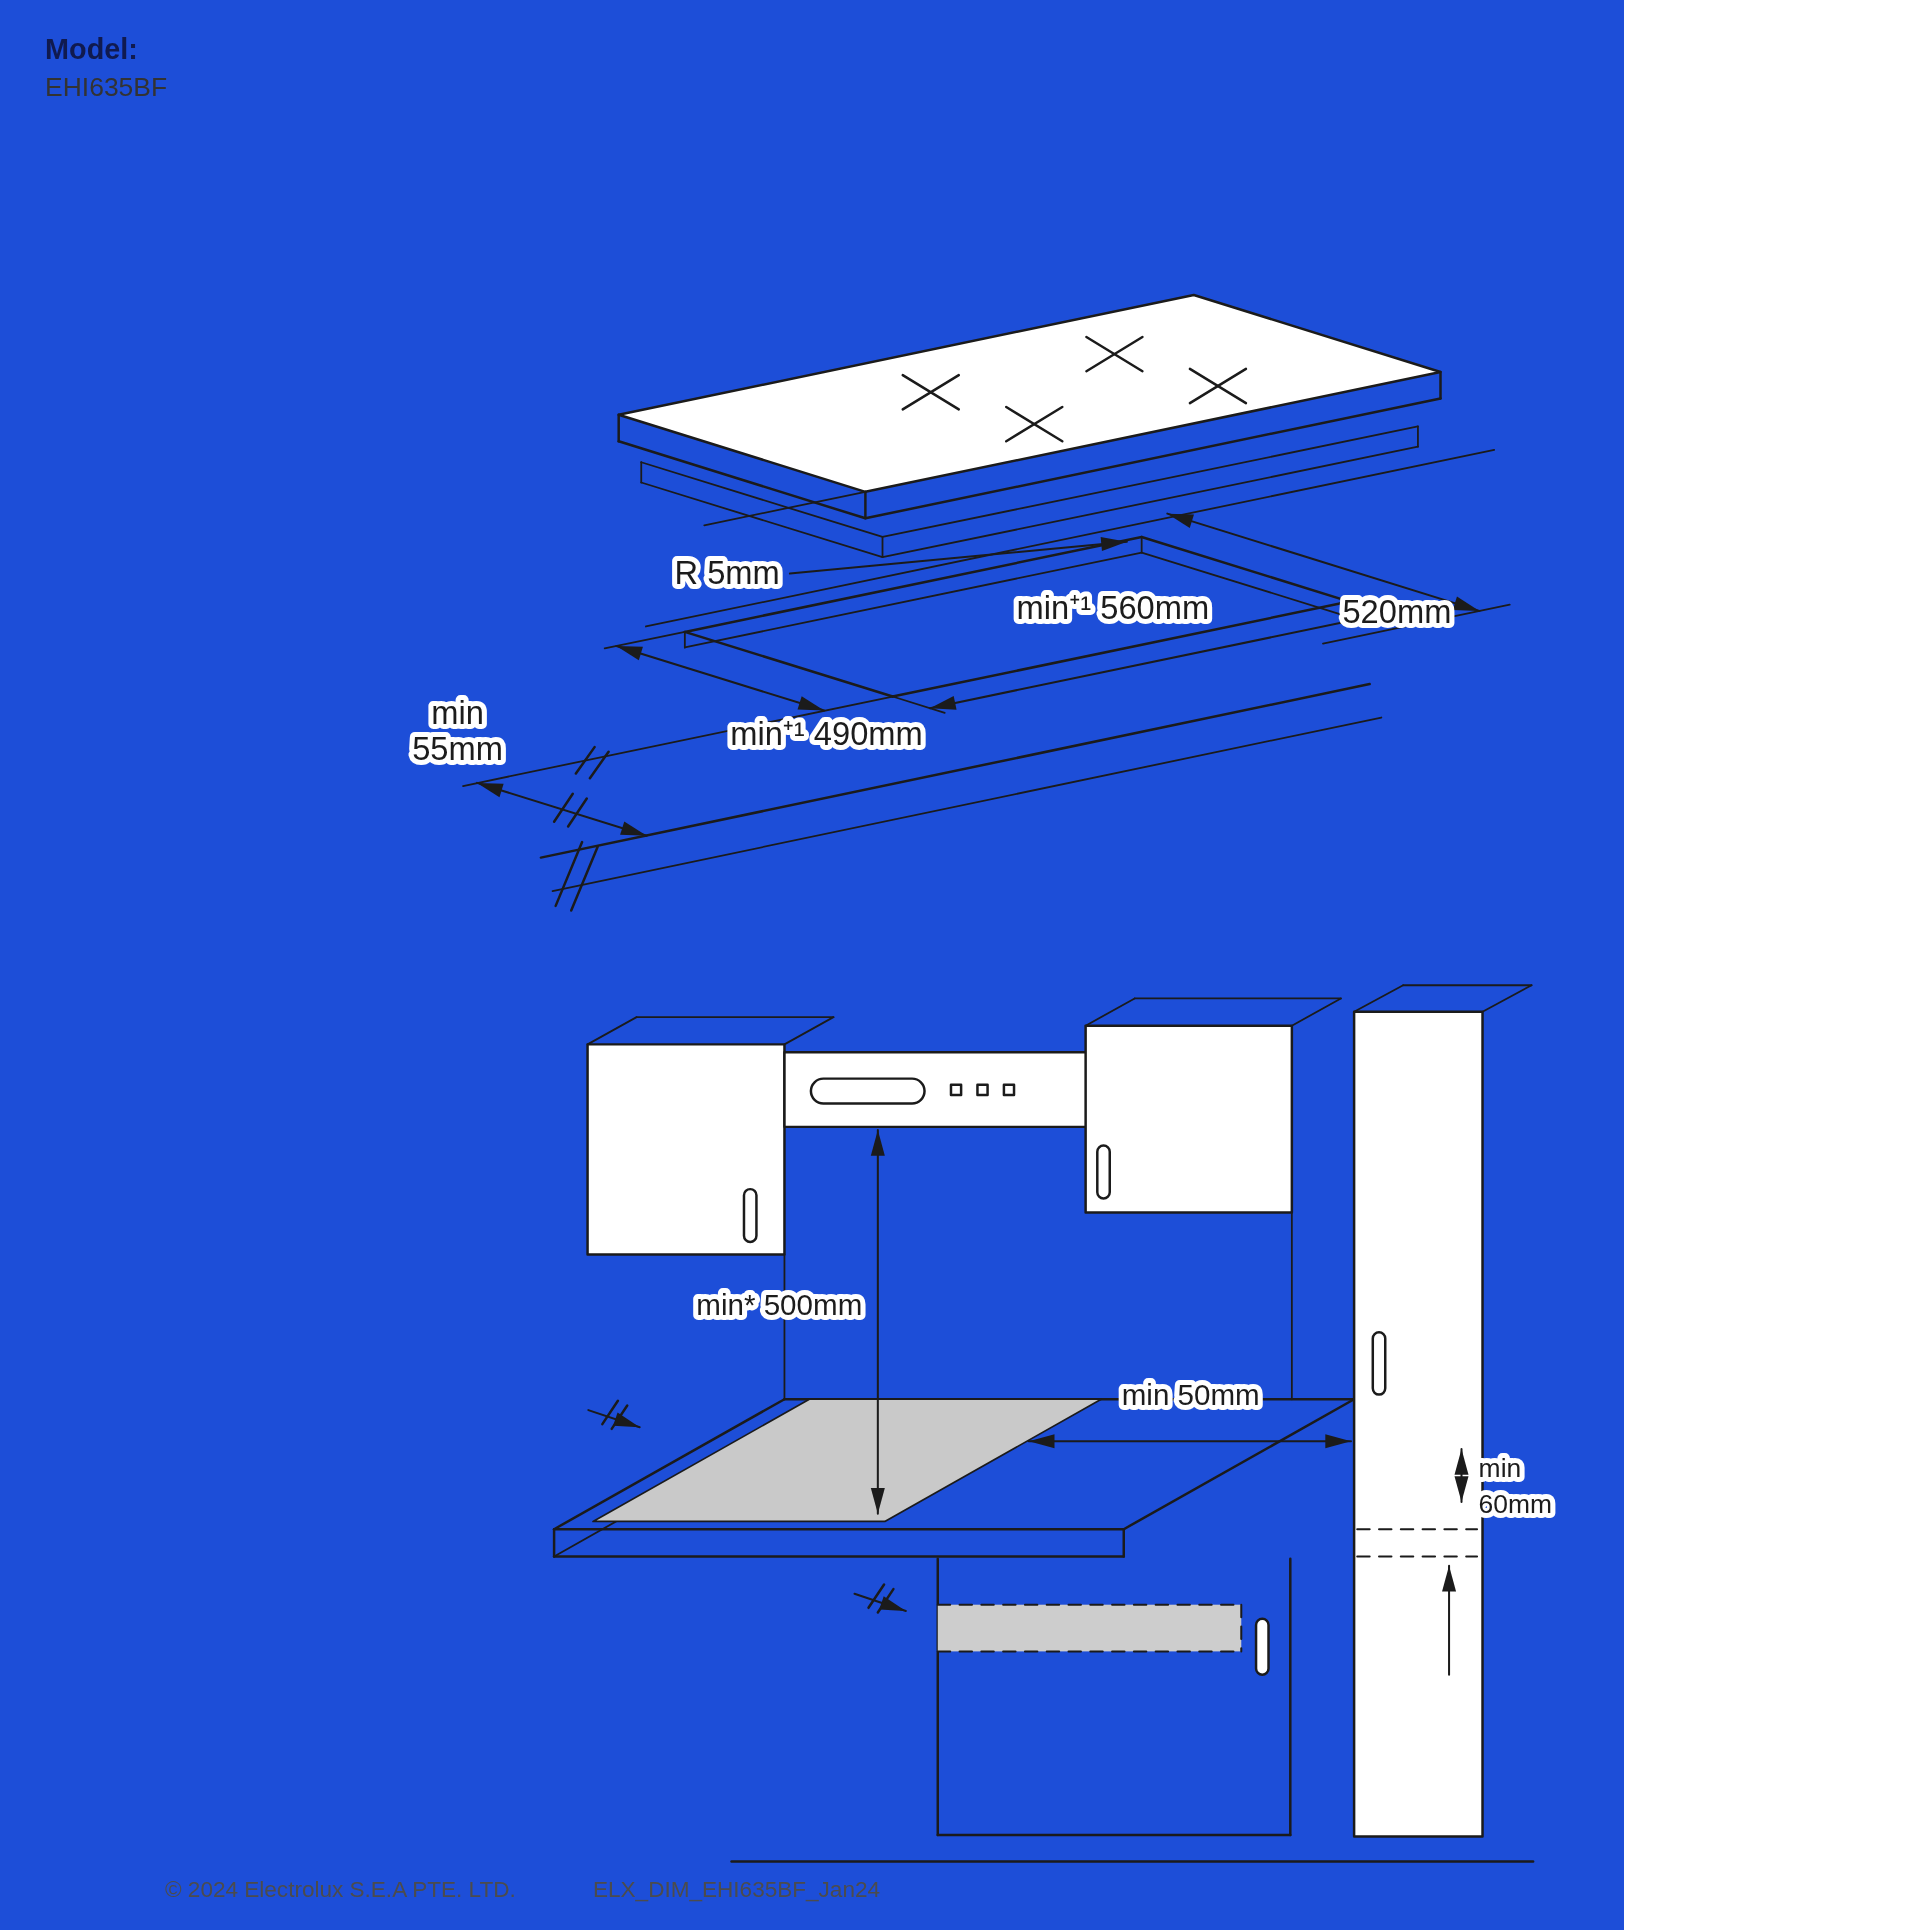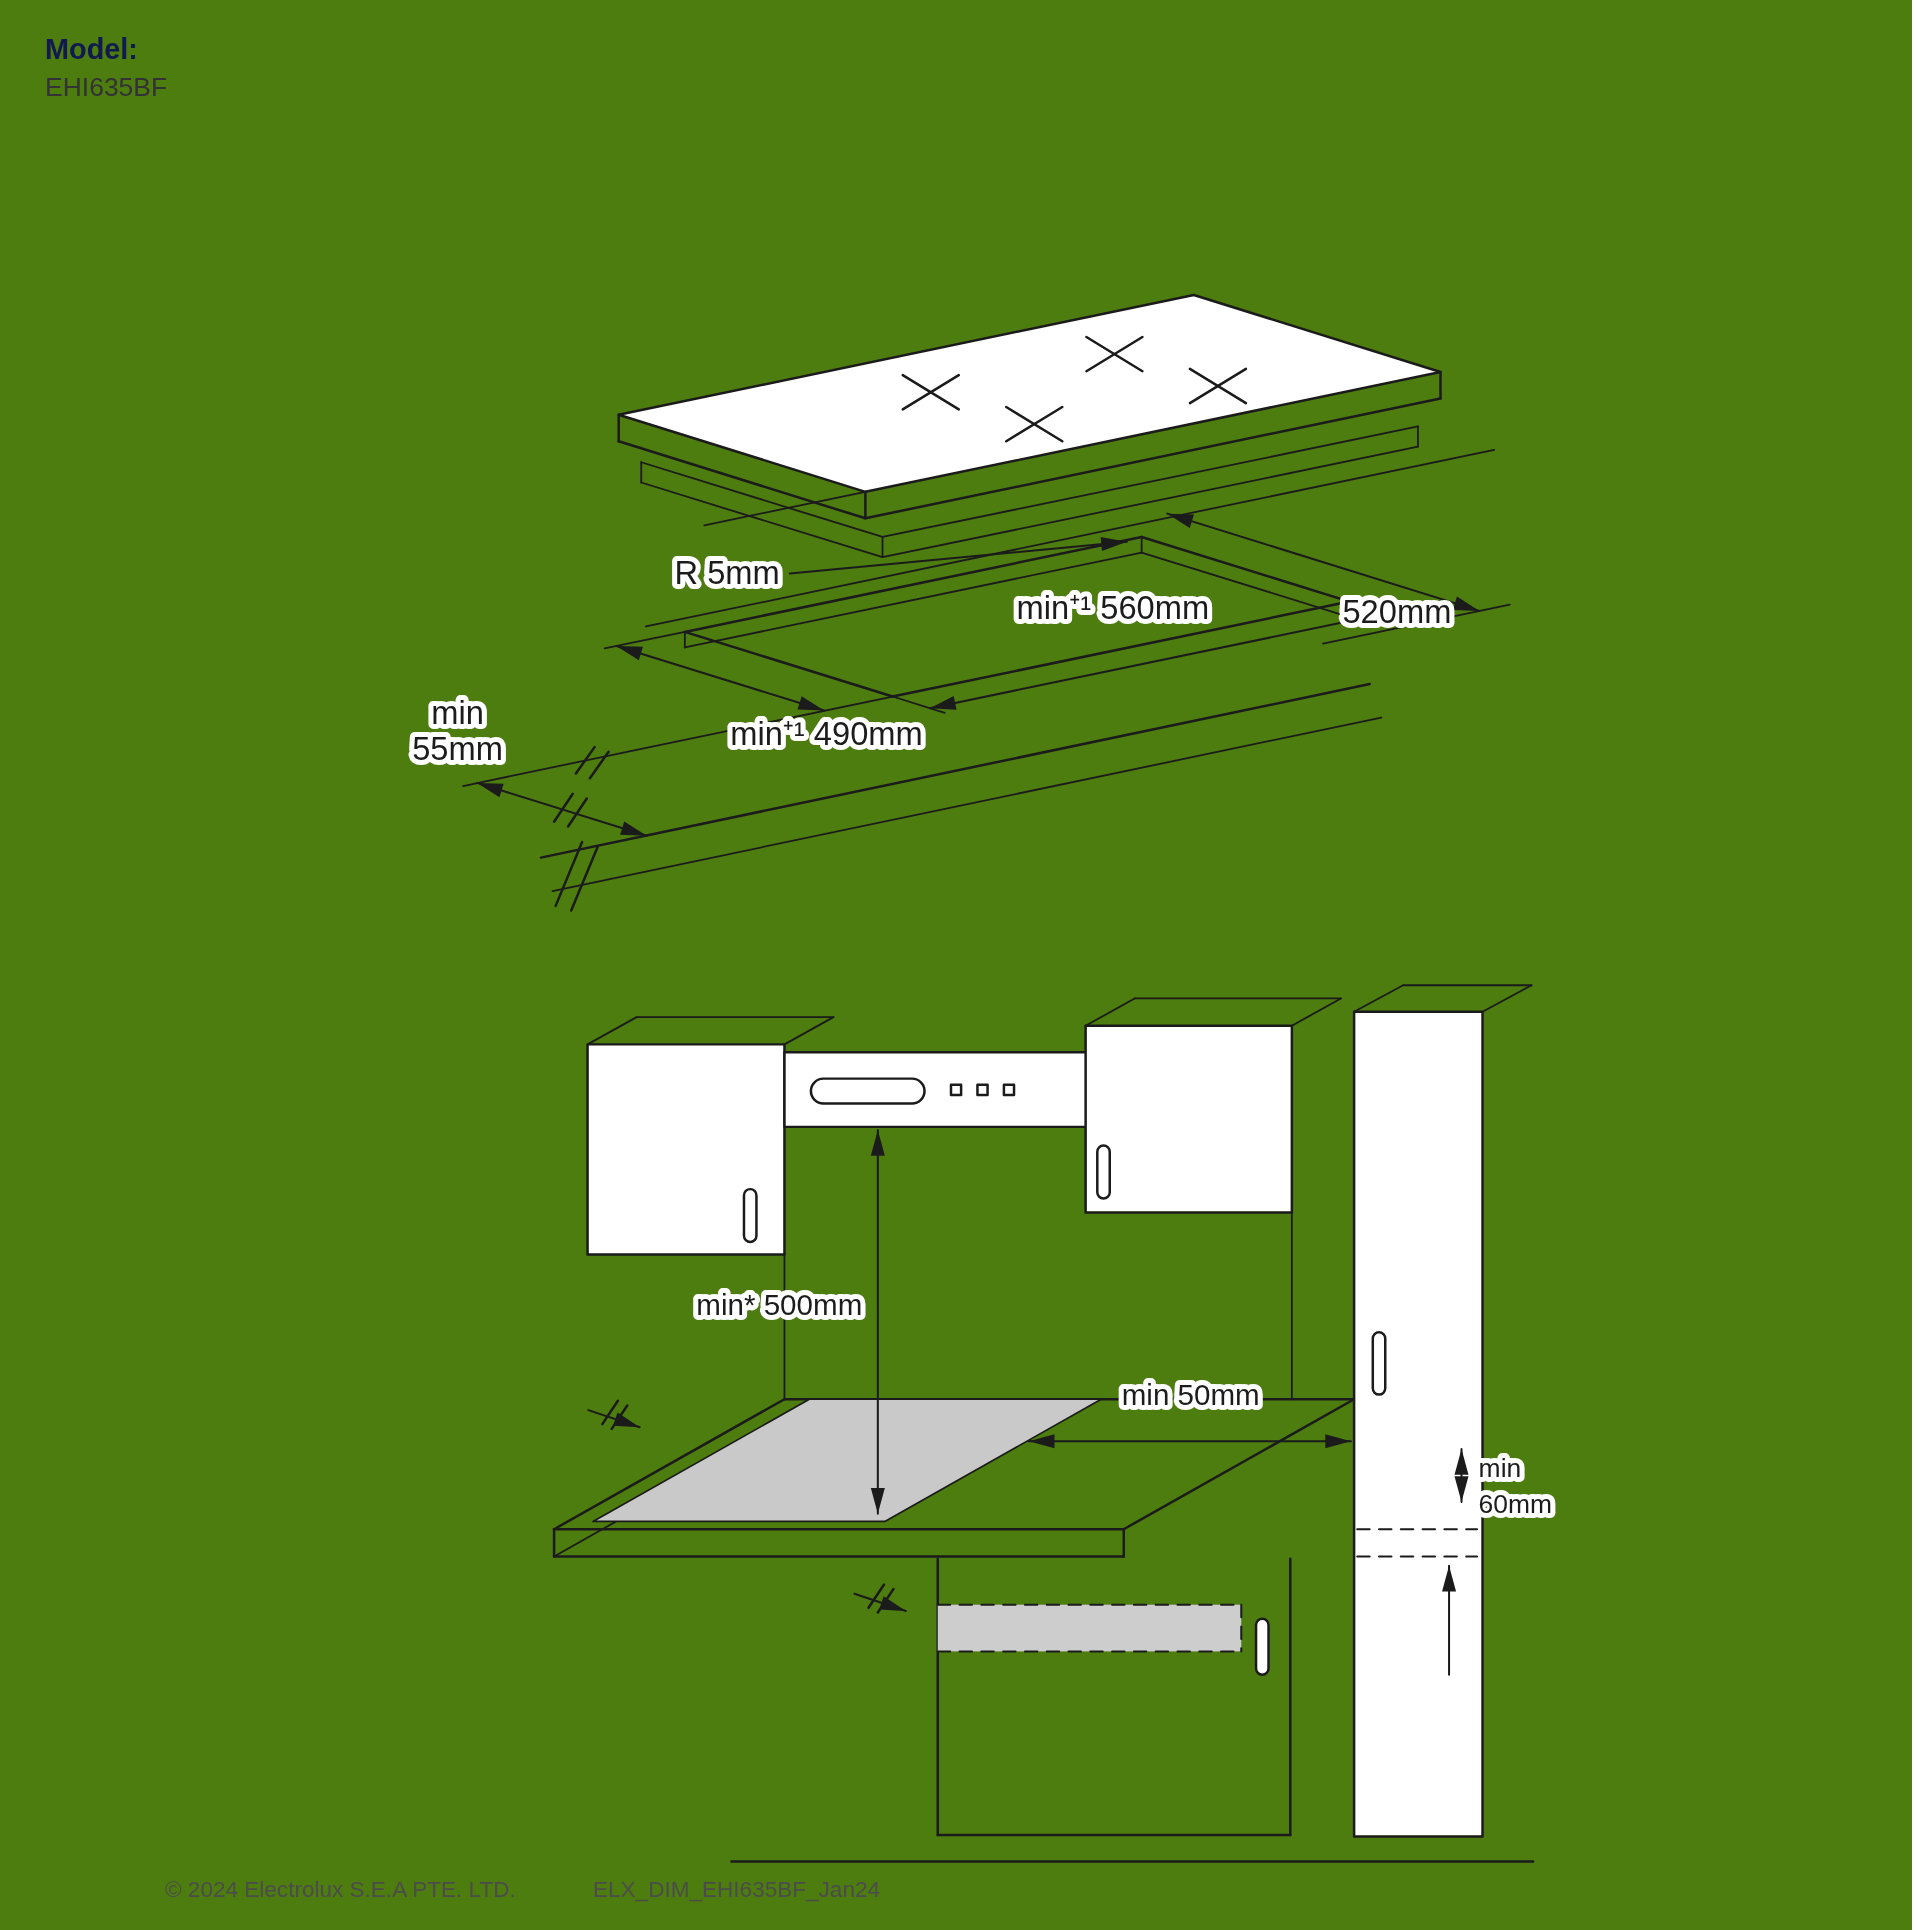--- a/index.html
+++ b/index.html
@@ -1,16 +1,16 @@
 <!DOCTYPE html>
 <html style="font-size:12.5px"><head>
 <meta charset="utf-8">
 <style>
   html,body{margin:0;padding:0;background:#ffffff;}
-  .page{position:relative;width:1912px;height:1930px;background:#4d7c0f;overflow:hidden;}
+  .page{position:relative;width:1624px;height:1930px;background:#1d4ed8;overflow:hidden;}
   svg{position:absolute;left:0;top:0;}
   .ln{fill:none;stroke:#1b1b1b;stroke-width:3.2;stroke-linecap:round;stroke-linejoin:round;}
   .thin{stroke-width:2.3;}
   .dim{stroke-width:2.6;}
   .dash{stroke-dasharray:16 12;stroke-width:2.6;}
   .wfill{fill:#ffffff;stroke:#1b1b1b;stroke-width:3.2;stroke-linejoin:round;}
   .gfill{fill:#c9c9c9;stroke:#1b1b1b;stroke-width:2.2;stroke-linejoin:round;}
   .gband{fill:#cdcdcd;stroke:none;}
   .lbl{font-family:"Liberation Sans",sans-serif;font-size:42px;fill:#1c1c1c;stroke:#ffffff;stroke-width:13px;paint-order:stroke;stroke-linejoin:round;}
   .lbl-s{font-size:38px;}

